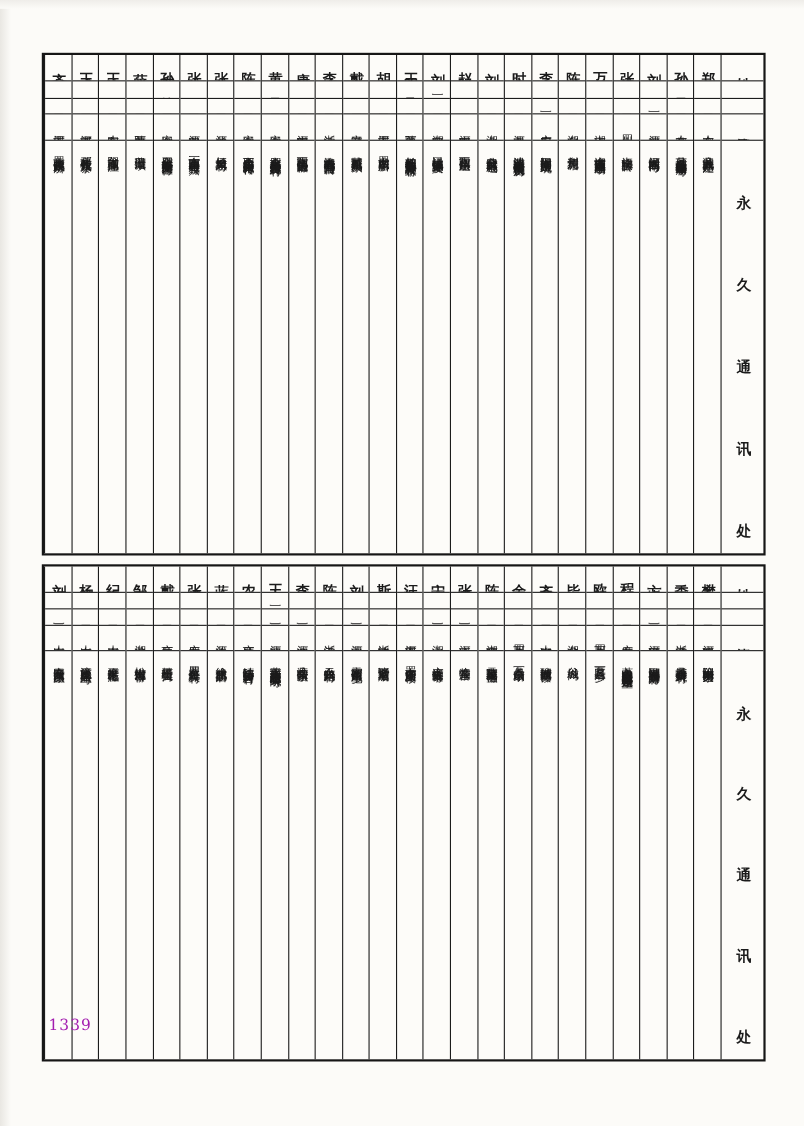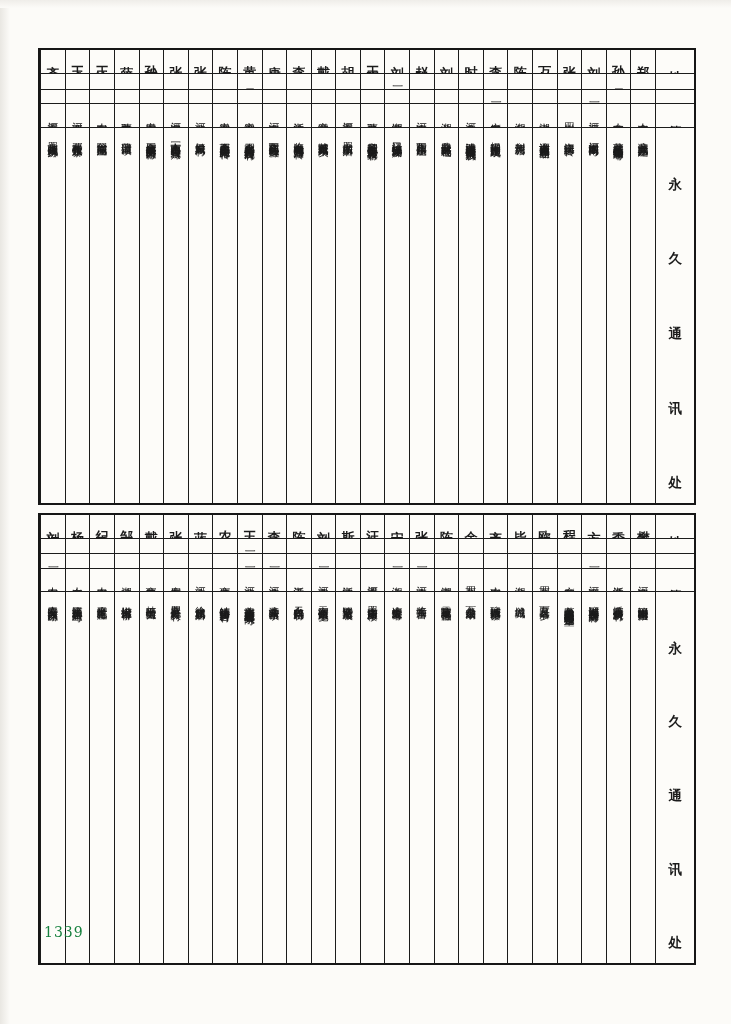--- a/index.html
+++ b/index.html
@@ -65,21 +65,21 @@
   .header-col .cell-native .vtext{font-size:12.5px;font-weight:700;}
   .header-col .cell-addr{align-items:stretch;}
   .header-col .cell-addr .vtext{
     height:100%;padding:38px 0;box-sizing:border-box;
     font-size:13.5px;font-weight:700;
     text-align:justify;text-align-last:justify;
   }
 
   .page-number{
     position:absolute;left:44px;top:924px;
-    font-size:14px;letter-spacing:1px;color:#15803d;
+    font-size:14px;letter-spacing:1px;color:#a21caf;
     font-family:"DejaVu Serif","Liberation Serif",serif;
   }
 </style>
 </head>
 <body>
 
 <div class="scan-edge"></div>
 <div class="scan-edge-top"></div>
 
 <div class="sheet">

